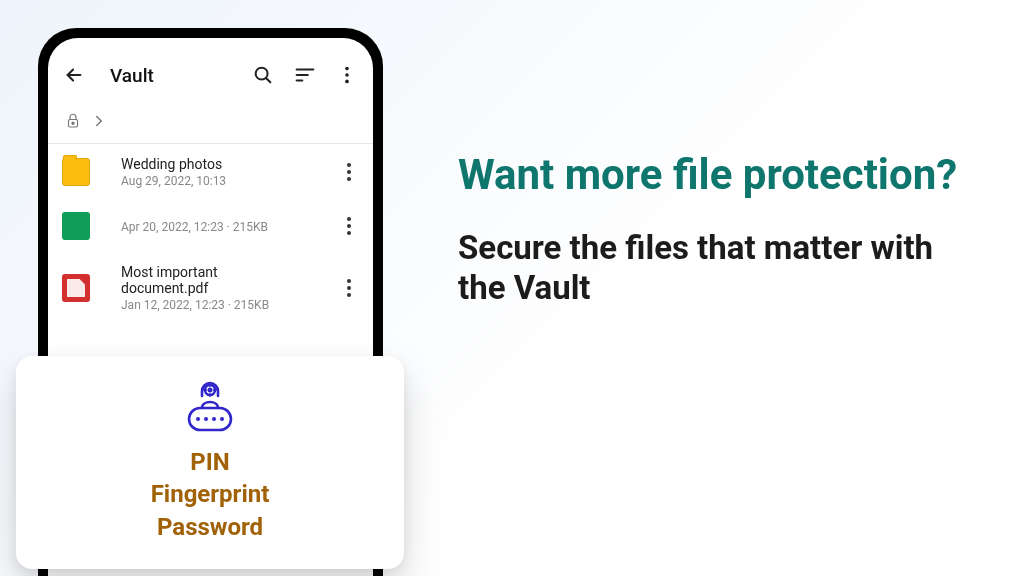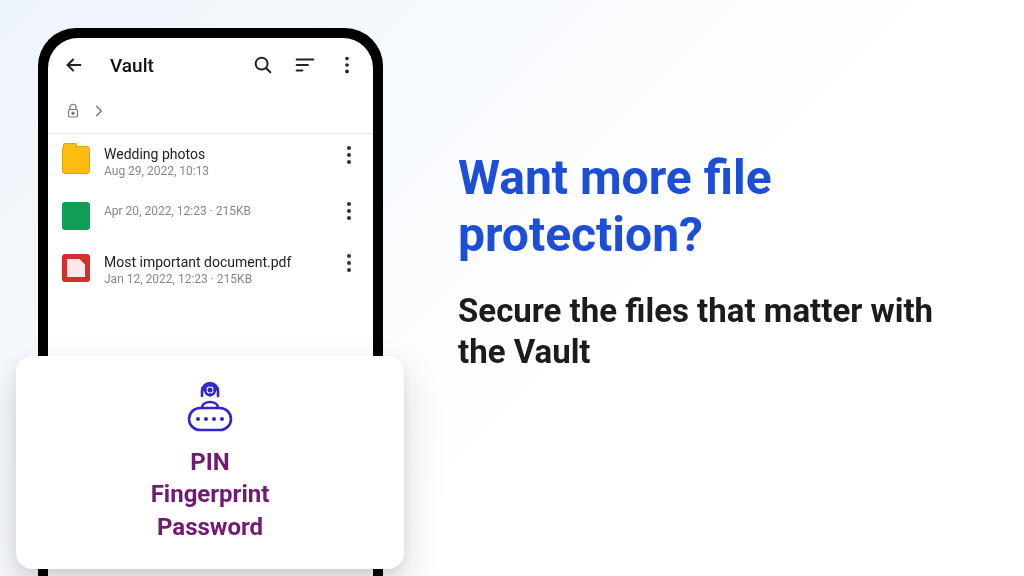--- a/index.html
+++ b/index.html
@@ -31,20 +31,21 @@
   overflow: hidden;
 }
 
 
 .topbar {
   height: 54px;
   display: flex;
   align-items: center;
   padding: 0 14px;
   gap: 18px;
+  margin-top: 10px;
 }
 .topbar .title {
   font-size: 19px;
   font-weight: 500;
   color: #111;
   flex: 1;
   margin-left: 6px;
 }
 .icon-btn {
   width: 24px;
@@ -64,22 +65,23 @@
   padding: 0 16px;
   gap: 8px;
   border-bottom: 1px solid #e6e6e6;
 }
 .crumb svg { width: 18px; height: 18px; }
 
 
 .list { }
 .row {
   display:flex;
+  align-items:center;
   padding: 12px 14px 12px 14px;
-  gap: 14px;
+  gap: 31px;
 }
 .fileicon {
   width: 28px;
   height: 28px;
   border-radius: 3px;
   flex-shrink: 0;
   display:flex;
   align-items:center;
   justify-content:center;
 }
@@ -112,36 +114,36 @@
   background:#fff;
   border-radius: 16px;
   box-shadow: 0 20px 40px rgba(0,0,0,.15), 0 4px 12px rgba(0,0,0,.08);
   padding: 22px 10px 26px;
   text-align:center;
 }
 .card .lockwrap { display:flex; flex-direction:column; align-items:center; margin-bottom:8px;}
 .card .lines div {
   font-size: 24px;
   font-weight: 700;
-  color:#701a75;
+  color:#a16207;
   line-height: 1.35;
 }
 
 
 .copy {
   position:absolute;
   left: 458px;
   top: 150px;
   width: 520px;
 }
 .copy h1 {
-  font-size: 48px;
+  font-size: 42px;
   line-height: 1.18;
   font-weight: 700;
-  color: #1d4ed8;
+  color: #0f766e;
   margin-bottom: 28px;
 }
 .copy p {
   font-size: 33px;
   line-height: 1.22;
   color:#1c1c1c;
   font-weight:700;
 }
 </style>
 </head>

